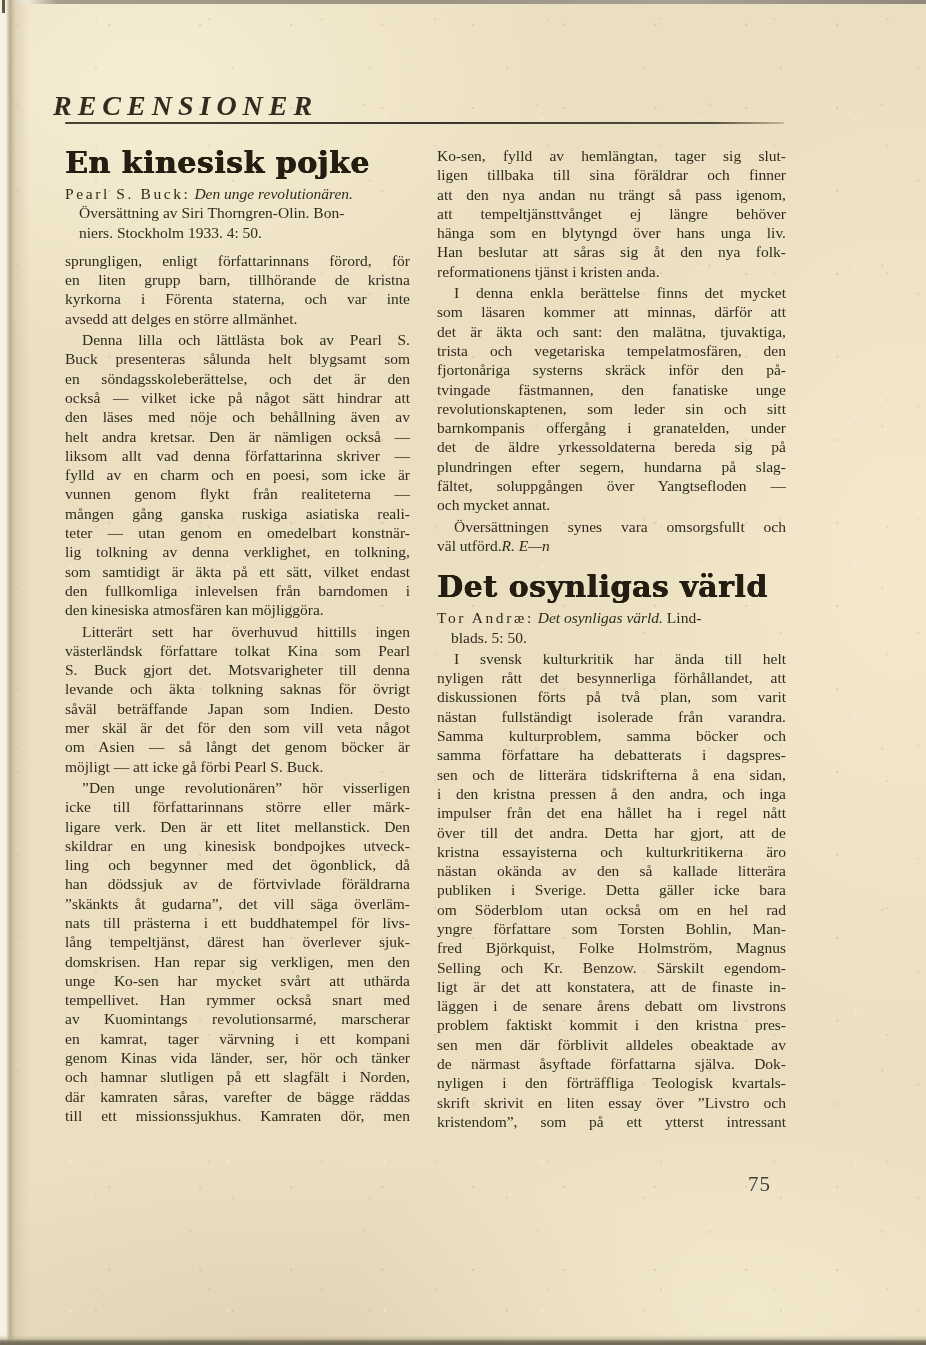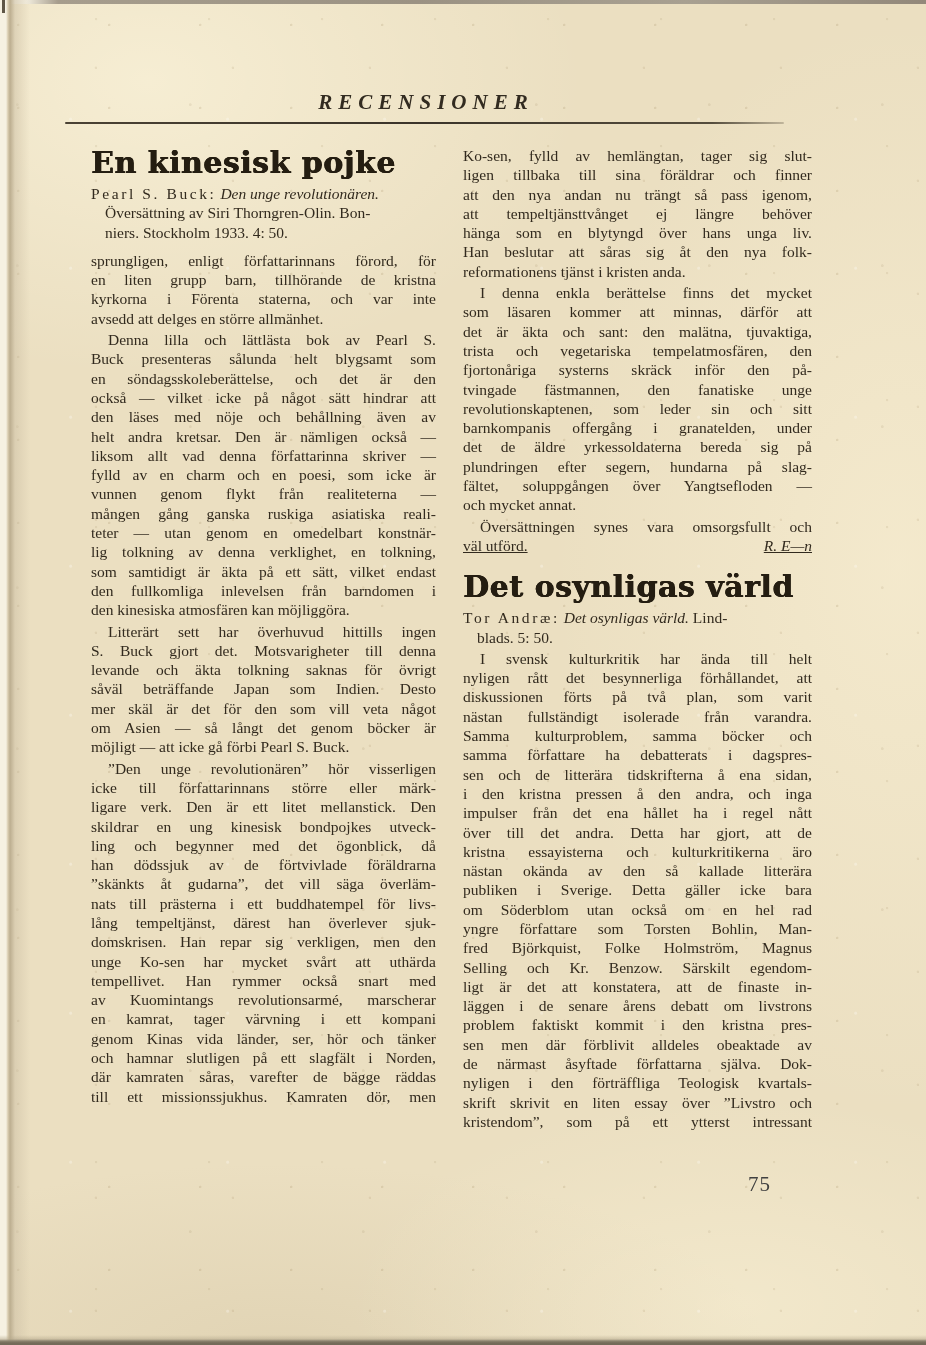--- a/index.html
+++ b/index.html
@@ -25,47 +25,47 @@
     background-size: 91px 83px, 137px 113px, 157px 149px, 113px 127px, 173px 161px;
   }
   .edge-top{position:absolute;top:0;left:0;right:0;height:4px;
     background:linear-gradient(to right,#f3eedf 0 26px,#a69d8d 58px,#9b9283 45%,#a8a091 74%,#92887a 100%);}
   .edge-left{position:absolute;top:0;left:0;bottom:0;width:30px;
     background:linear-gradient(to right,#f6f1e2 0 6px,#d8cbae 8px,#bcae90 10px,rgba(206,193,166,.55) 15px,rgba(235,223,193,0) 30px);}
   .edge-bottom{position:absolute;bottom:0;left:0;right:0;height:10px;
     background:linear-gradient(to top,#746b59 0 2px,#8d8470 4px,rgba(180,168,140,.5) 6px,rgba(235,223,193,0) 100%);}
   .corner-mark{position:absolute;left:2px;top:0;width:3px;height:13px;background:#5f5646;}
 
-  .header{position:absolute;left:66px;top:90px;width:720px;text-align:center;
-    font-style:italic;font-weight:bold;font-size:21px;letter-spacing:6px;color:#322b20;}
+  .header{position:absolute;left:53px;top:90px;width:720px;text-align:left;
+    font-style:italic;font-weight:bold;font-size:28px;letter-spacing:6px;color:#322b20;}
   .rule{position:absolute;left:65px;top:122px;width:719px;height:2px;border-radius:1px;
     background:linear-gradient(to right,#4a4234 0%,#3b342a 50%,#554d3d 90%,rgba(90,80,64,.3) 100%);}
 
-  .col{position:absolute;top:146px;font-size:15.5px;margin-left:26px;}
+  .col{position:absolute;top:146px;font-size:15.5px;}
   .col-left{left:65px;width:345px;}
   .col-right{left:437px;width:349px;}
 
   .review-title{
     font-family:"DejaVu Serif","Liberation Serif",serif;font-weight:bold;
     font-size:30px;line-height:34px;letter-spacing:.5px;color:#241d11;
     margin:0 0 4px 0;text-shadow:.6px 0 0 currentColor, 0 .3px 0 currentColor;}
   .col-right .review-title{margin-top:15px;}
 
   .biblio{margin:0 0 9px 0;}
   .col-right .biblio{margin-bottom:2px;}
   .bline{line-height:19.3px;white-space:nowrap;}
   .bline.bindent{padding-left:14px;}
   .sp{letter-spacing:2.6px;}
   .it{font-style:italic;}
 
   .para{margin:0 0 2px 0;}
   .line{line-height:19.3px;text-align:justify;text-align-last:justify;white-space:nowrap;}
   .line.first{text-indent:17px;}
   .line.last{text-align-last:left;}
-  .sigline{display:flex;justify-content:space-between;white-space:nowrap;text-decoration:underline;}
+  .sigline{display:flex;justify-content:flex-start;white-space:nowrap;}
 
   .page-number{position:absolute;left:748px;top:1172px;font-size:21px;letter-spacing:1px;color:#404040;}
 </style>
 </head>
 <body>
 
 <div class="edge-top"></div>
 <div class="edge-left"></div>
 <div class="edge-bottom"></div>
 <div class="corner-mark"></div>
@@ -98,20 +98,21 @@
       <div class="line">vunnen genom flykt från realiteterna —</div>
       <div class="line">mången gång ganska ruskiga asiatiska reali-</div>
       <div class="line">teter — utan genom en omedelbart konstnär-</div>
       <div class="line">lig tolkning av denna verklighet, en tolkning,</div>
       <div class="line">som samtidigt är äkta på ett sätt, vilket endast</div>
       <div class="line">den fullkomliga inlevelsen från barndomen i</div>
       <div class="line last">den kinesiska atmosfären kan möjliggöra.</div>
     </div>
     <div class="para">
       <div class="line first">Litterärt sett har överhuvud hittills ingen</div>
+      <div class="line">västerländsk författare tolkat Kina som Pearl</div>
       <div class="line">S. Buck gjort det. Motsvarigheter till denna</div>
       <div class="line">levande och äkta tolkning saknas för övrigt</div>
       <div class="line">såväl beträffande Japan som Indien. Desto</div>
       <div class="line">mer skäl är det för den som vill veta något</div>
       <div class="line">om Asien — så långt det genom böcker är</div>
       <div class="line last">möjligt — att icke gå förbi Pearl S. Buck.</div>
     </div>
     <div class="para">
       <div class="line first">”Den unge revolutionären” hör visserligen</div>
       <div class="line">icke till författarinnans större eller märk-</div>

